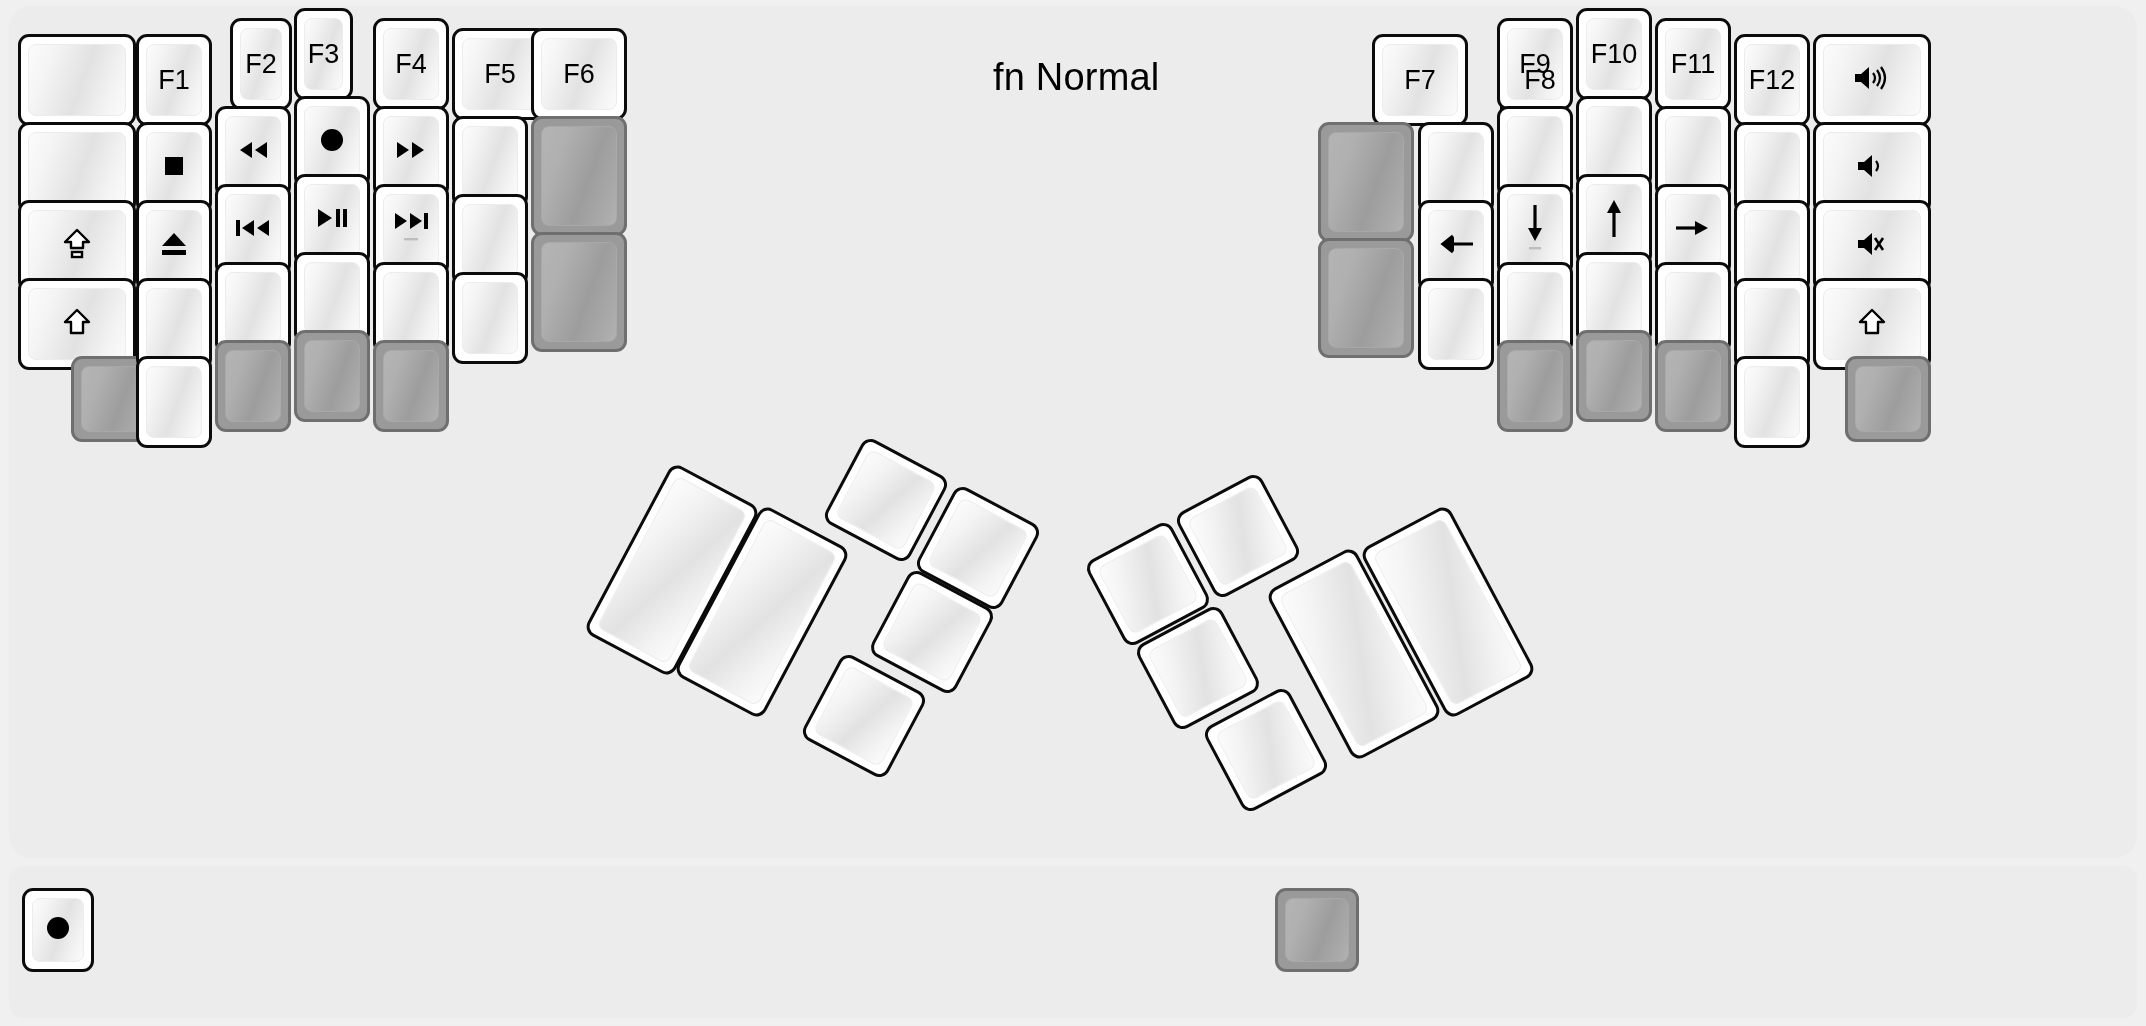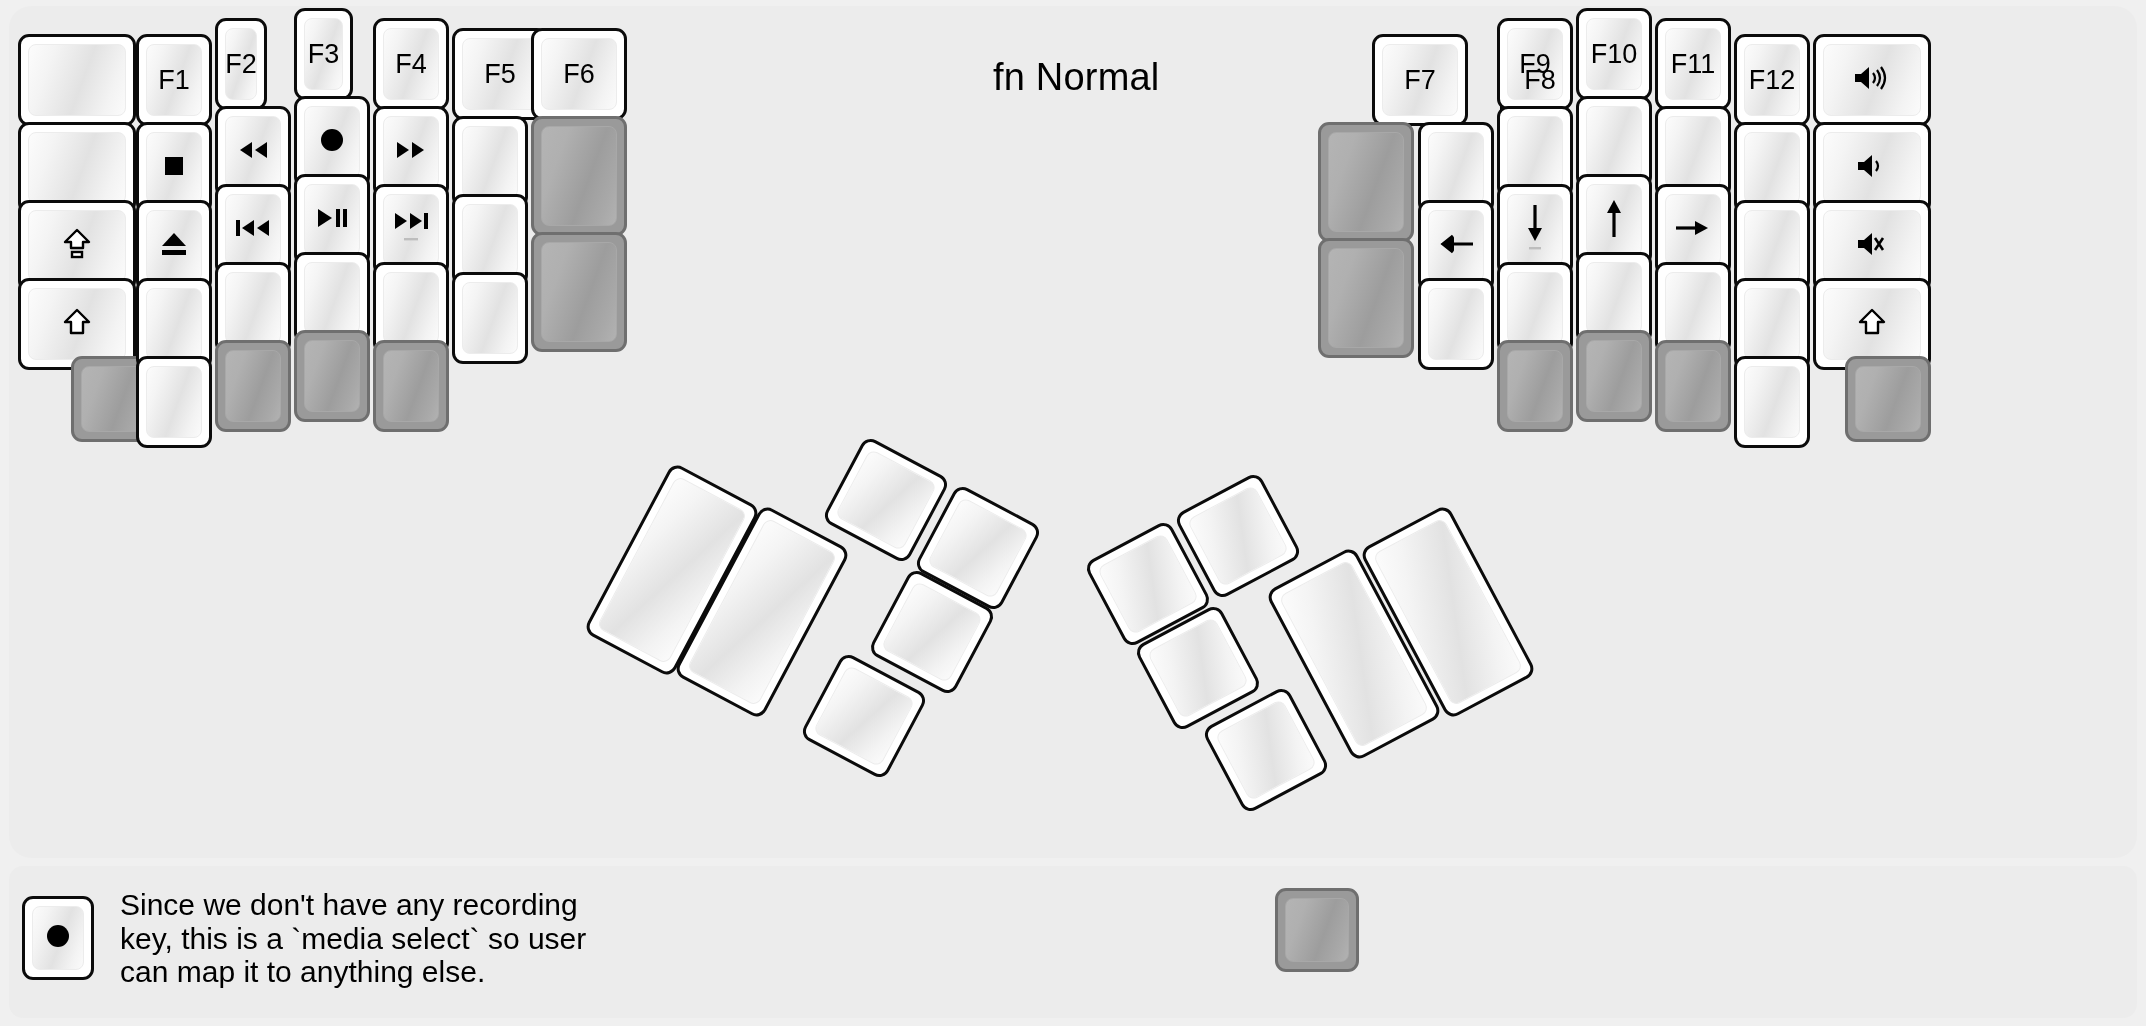--- a/index.html
+++ b/index.html
@@ -144,21 +144,21 @@
     </div>
     <div class="key" style="left:136px;top:278px;width:76px;height:92px;">
         <span class="cap"></span>
         <span class="lbl"></span>
       </div>
     <div class="key" style="left:136px;top:356px;width:76px;height:92px;">
         <span class="cap"></span>
         <span class="lbl"></span>
       </div>
 
-    <div class="key" style="left:215px;top:18px;width:52px;height:92px;">
+    <div class="key" style="left:230px;top:18px;width:62px;height:92px;">
       <span class="cap"></span>
       <span class="lbl">F2</span>
     </div>
     <div class="key" style="left:215px;top:106px;width:76px;height:92px;">
       <span class="cap"></span>
       <span class="gl"><svg width="34" height="20" viewBox="0 0 34 20">
             <path d="M16 2 L16 18 L4 10 Z" fill="#000"></path>
             <path d="M31 2 L31 18 L19 10 Z" fill="#000"></path>
           </svg></span>
     </div>
@@ -482,23 +482,20 @@
 
   <div class="legendpanel"></div>
 
   <div class="legrow" style="left:22px;top:888px;">
     <div class="legkey">
       <span class="cap"></span>
       <span class="gl"><svg width="26" height="26" viewBox="0 0 26 26">
             <circle cx="13" cy="13" r="11" fill="#000"></circle>
           </svg></span>
     </div>
-    <div class="legtext">Since we don't have any recording
-key, this is a `media select` so user
-can map it to anything else.</div>
   </div>
 
 
   <div class="legrow" style="left:1275px;top:888px;">
     <div class="legkey transparent" style="width:84px;height:84px;">
       <span class="cap"></span>
       <span class="lbl"></span>
     </div>
   </div>
 

